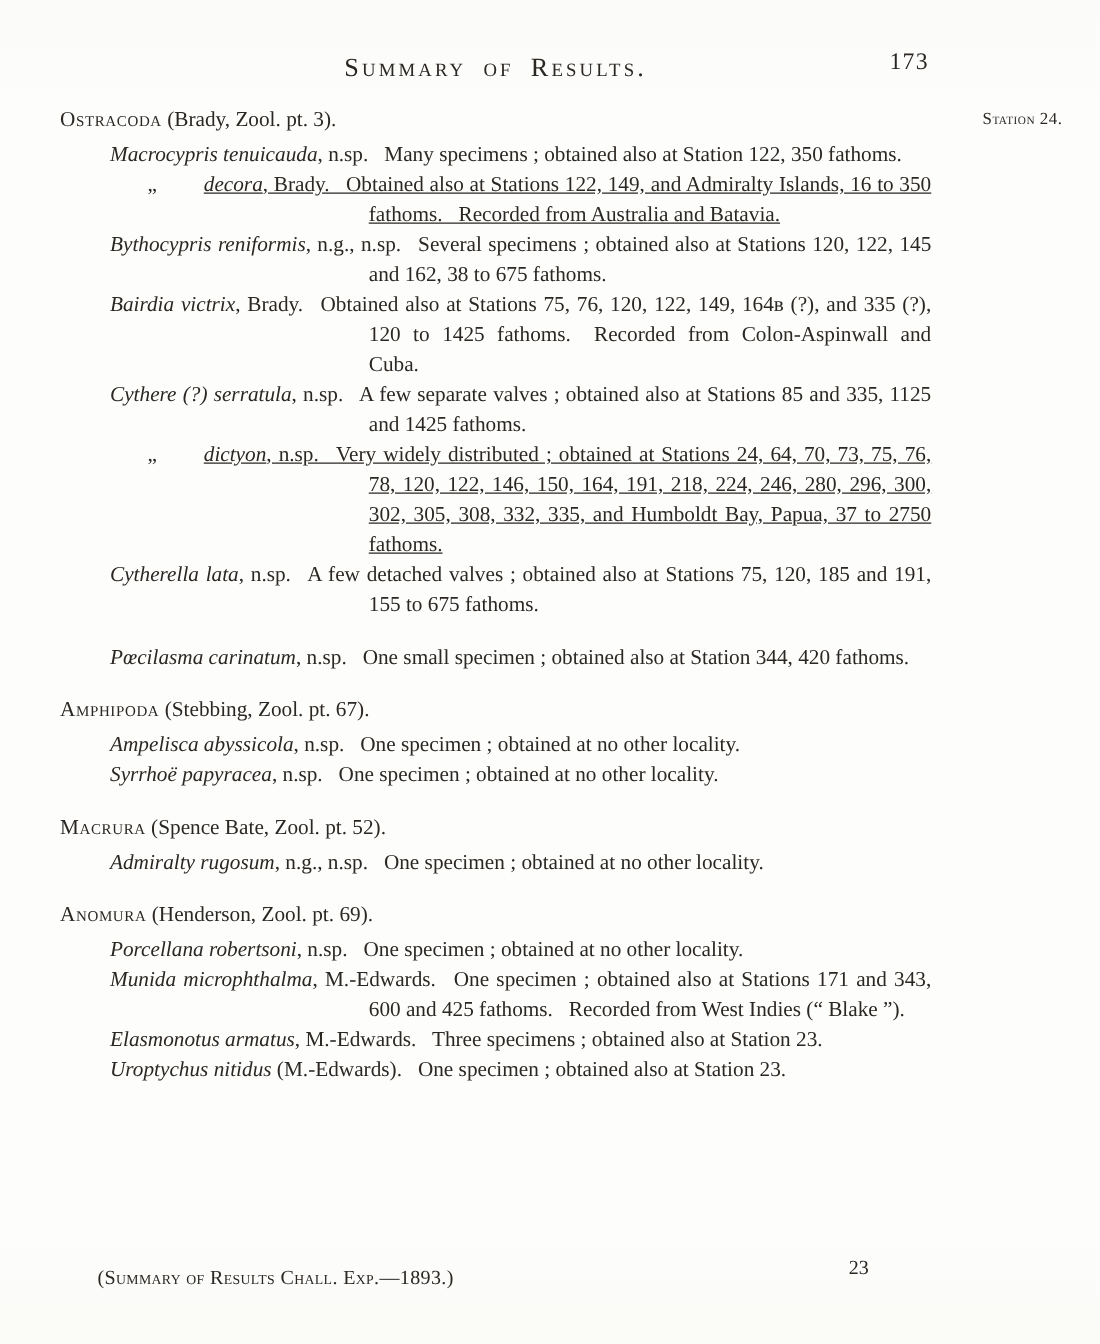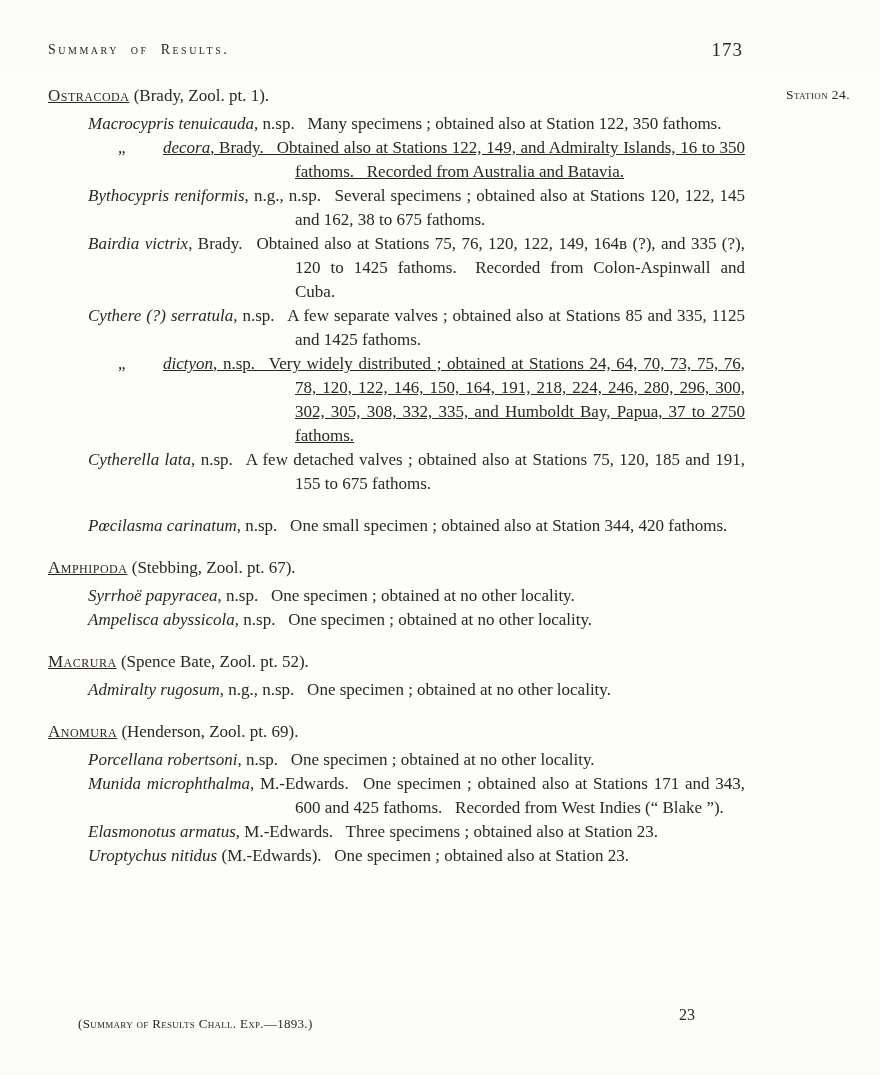--- a/index.html
+++ b/index.html
@@ -17,23 +17,23 @@
   .page{
     position:relative;
     width:880px;height:1075px;
     background:linear-gradient(180deg,#fbfbf9 0%,#fdfdfc 8%,#fdfdfc 92%,#fafaf7 100%);
   }
   
   .running-head{
     position:absolute;top:42px;left:48px;width:697px;height:26px;
   }
   .head-title{
-    display:block;
+    display:block;text-align:center;
     font-variant:small-caps;
-    font-size:14px;letter-spacing:2.5px;word-spacing:6px;
+    font-size:21px;letter-spacing:2.5px;word-spacing:6px;
   }
   .page-number{
     position:absolute;right:2px;top:-3px;
     font-size:19px;letter-spacing:1px;
   }
   
   .margin-note{
     position:absolute;top:87px;left:786px;
     font-variant:small-caps;font-size:13.5px;letter-spacing:0.4px;
     white-space:nowrap;
@@ -42,77 +42,77 @@
   .content{
     position:absolute;top:84px;left:48px;width:697px;
     font-size:17px;line-height:24px;
   }
   .section{margin:0;}
   .section + .section{margin-top:18px;}
   .section-head{
     margin:0 0 4px 0;
     font-size:17px;font-weight:normal;line-height:24px;
   }
-  .sc{font-variant:small-caps;letter-spacing:0.5px;text-decoration:underline;}
+  .sc{font-variant:small-caps;letter-spacing:0.5px;}
   .entry{
     margin:0;
     padding-left:247px;
     text-indent:-207px;
     text-align:justify;
   }
   .entry.ditto{text-indent:-177px;text-decoration:underline;}
   .ditto-mark{
     display:inline-block;width:45px;text-indent:0;
     font-style:normal;
   }
   .sp{font-style:italic;}
   
   .footer{
     position:absolute;top:1014px;left:78px;width:667px;
   }
   .footer-sig{
-    font-variant:small-caps;font-size:13px;letter-spacing:0.3px;
+    font-variant:small-caps;font-size:16px;letter-spacing:0.3px;
   }
   .footer-sheet{
     position:absolute;right:50px;top:-8px;font-size:16px;
   }
 </style>
 </head>
 <body>
 
 <div class="page">
 
   <div class="running-head">
     <span class="head-title">Summary of Results.</span>
     <span class="page-number">173</span>
   </div>
 
   <div class="margin-note">Station 24.</div>
 
   <div class="content">
 
     <div class="section">
-      <h2 class="section-head"><span class="sc">Ostracoda</span><span> (Brady, Zool. pt. 1).</span></h2>
+      <h2 class="section-head"><span class="sc">Ostracoda</span><span> (Brady, Zool. pt. 3).</span></h2>
       <p class="entry"><i class="sp">Macrocypris tenuicauda</i><span>, n.sp.  Many specimens ; obtained also at Station 122, 350 fathoms.</span></p>
       <p class="entry ditto"><span class="ditto-mark">„</span><i class="sp">decora</i><span>, Brady.  Obtained also at Stations 122, 149, and Admiralty Islands, 16 to 350 fathoms.  Recorded from Australia and Batavia.</span></p>
       <p class="entry"><i class="sp">Bythocypris reniformis</i><span>, n.g., n.sp.  Several specimens ; obtained also at Stations 120, 122, 145 and 162, 38 to 675 fathoms.</span></p>
       <p class="entry"><i class="sp">Bairdia victrix</i><span>, Brady.  Obtained also at Stations 75, 76, 120, 122, 149, 164ʙ (?), and 335 (?), 120 to 1425 fathoms.  Recorded from Colon-Aspinwall and Cuba.</span></p>
       <p class="entry"><i class="sp">Cythere (?) serratula</i><span>, n.sp.  A few separate valves ; obtained also at Stations 85 and 335, 1125 and 1425 fathoms.</span></p>
       <p class="entry ditto"><span class="ditto-mark">„</span><i class="sp">dictyon</i><span>, n.sp.  Very widely distributed ; obtained at Stations 24, 64, 70, 73, 75, 76, 78, 120, 122, 146, 150, 164, 191, 218, 224, 246, 280, 296, 300, 302, 305, 308, 332, 335, and Humboldt Bay, Papua, 37 to 2750 fathoms.</span></p>
       <p class="entry"><i class="sp">Cytherella lata</i><span>, n.sp.  A few detached valves ; obtained also at Stations 75, 120, 185 and 191, 155 to 675 fathoms.</span></p>
     </div>
 
     <div class="section">
       <p class="entry"><i class="sp">Pœcilasma carinatum</i><span>, n.sp.  One small specimen ; obtained also at Station 344, 420 fathoms.</span></p>
     </div>
 
     <div class="section">
       <h2 class="section-head"><span class="sc">Amphipoda</span><span> (Stebbing, Zool. pt. 67).</span></h2>
+      <p class="entry"><i class="sp">Ampelisca abyssicola</i><span>, n.sp.  One specimen ; obtained at no other locality.</span></p>
       <p class="entry"><i class="sp">Syrrhoë papyracea</i><span>, n.sp.  One specimen ; obtained at no other locality.</span></p>
-      <p class="entry"><i class="sp">Ampelisca abyssicola</i><span>, n.sp.  One specimen ; obtained at no other locality.</span></p>
     </div>
 
     <div class="section">
       <h2 class="section-head"><span class="sc">Macrura</span><span> (Spence Bate, Zool. pt. 52).</span></h2>
       <p class="entry"><i class="sp">Admiralty rugosum</i><span>, n.g., n.sp.  One specimen ; obtained at no other locality.</span></p>
     </div>
 
     <div class="section">
       <h2 class="section-head"><span class="sc">Anomura</span><span> (Henderson, Zool. pt. 69).</span></h2>
       <p class="entry"><i class="sp">Porcellana robertsoni</i><span>, n.sp.  One specimen ; obtained at no other locality.</span></p>

